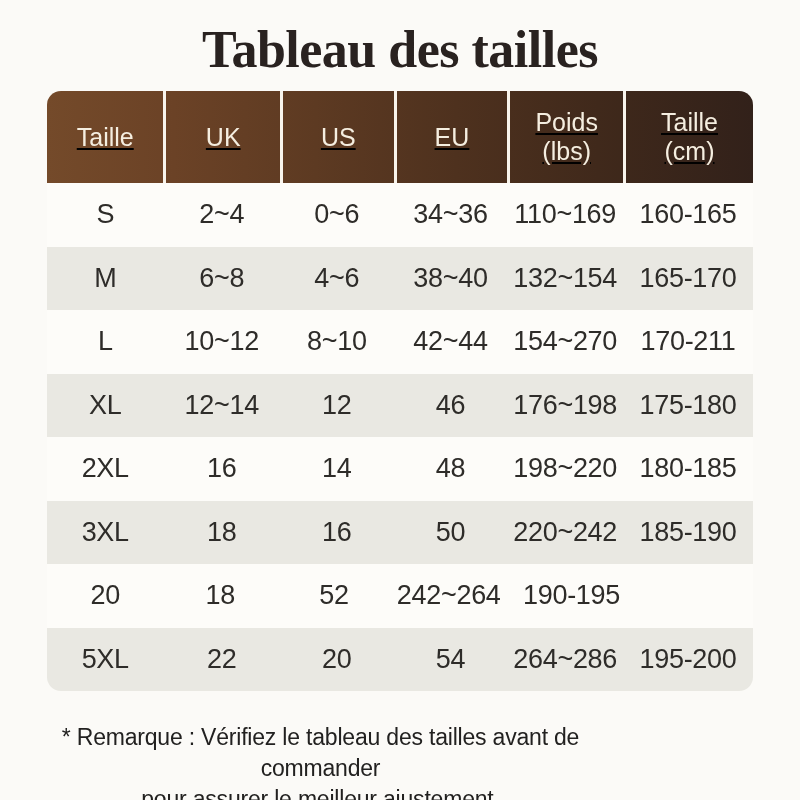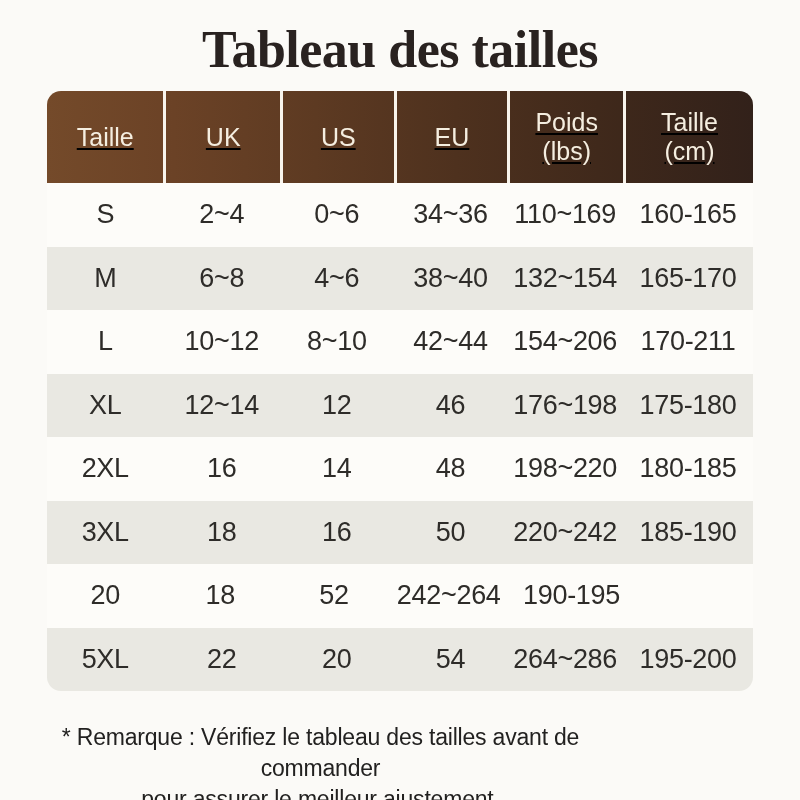--- a/index.html
+++ b/index.html
@@ -133,21 +133,21 @@
       <div class="tcell c3">4~6</div>
       <div class="tcell c4">38~40</div>
       <div class="tcell c5">132~154</div>
       <div class="tcell c6">165-170</div>
     </div>
     <div class="trow">
       <div class="tcell c1">L</div>
       <div class="tcell c2">10~12</div>
       <div class="tcell c3">8~10</div>
       <div class="tcell c4">42~44</div>
-      <div class="tcell c5">154~206</div>
+      <div class="tcell c5">154~270</div>
       <div class="tcell c6">170-211</div>
     </div>
     <div class="trow">
       <div class="tcell c1">XL</div>
       <div class="tcell c2">12~14</div>
       <div class="tcell c3">12</div>
       <div class="tcell c4">46</div>
       <div class="tcell c5">176~198</div>
       <div class="tcell c6">175-180</div>
     </div>

